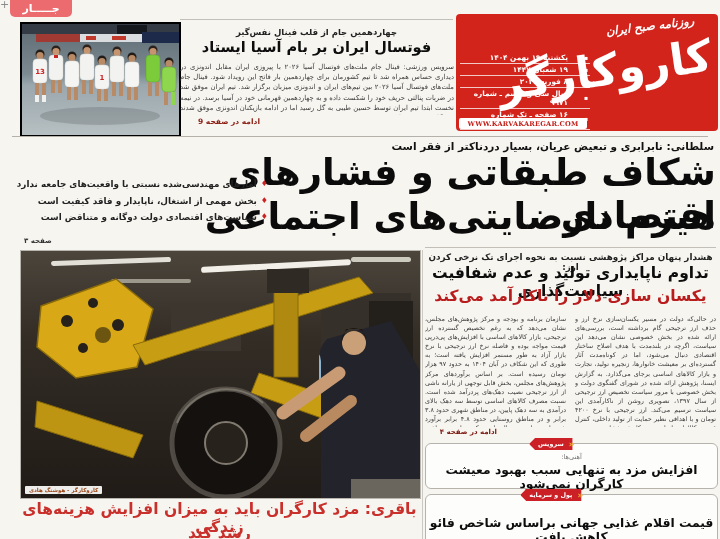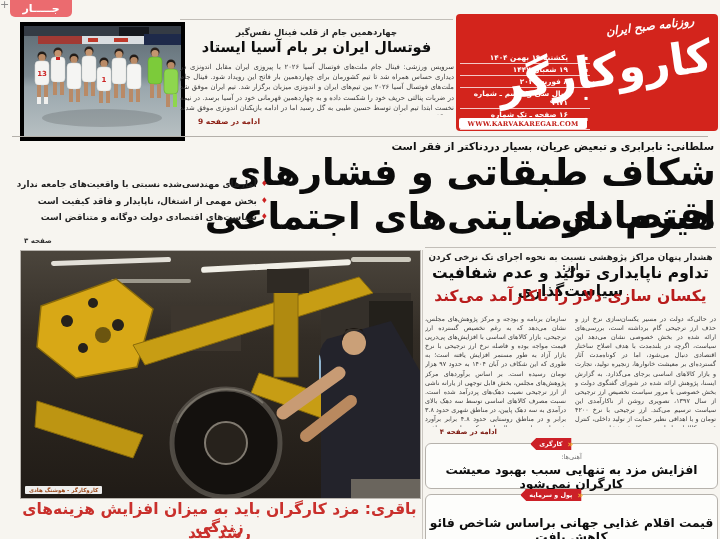--- a/index.html
+++ b/index.html
@@ -7,21 +7,21 @@
         font-family:"DejaVu Sans",sans-serif;direction:rtl;color:#1a1a1a;}
   .abs{position:absolute;}
 
   
   .wm{left:10px;top:0;width:62px;height:17px;background:rgba(233,88,92,.88);
       border-radius:0 0 5px 5px;color:#fff;font-weight:bold;font-size:11px;
       display:flex;align-items:center;justify-content:center;letter-spacing:1px;}
   .plus{left:0;top:0;color:#8b8b8b;font-size:11px;line-height:10px;}
 
   
-  .futsal-photo{left:20px;top:22px;width:157px;height:111px;border:4px solid #000000;background:#eab308;}
+  .futsal-photo{left:20px;top:22px;width:157px;height:111px;border:2px solid #000000;background:#eab308;}
   .futsal-rule{left:180px;top:19px;width:273px;height:1px;background:#c2beb8;}
   .fkicker{left:180px;top:27px;width:273px;text-align:center;font-size:8.5px;font-weight:bold;color:#222;}
   .fheadline{left:180px;top:39px;width:273px;text-align:center;font-size:14.5px;font-weight:bold;color:#0d0d0d;}
   .fbody{left:180px;top:62px;width:274px;height:53px;overflow:hidden;font-size:6.8px;line-height:1.5;
          text-align:justify;color:#3a3a3a;}
   .fcontinue{left:180px;top:117px;width:80px;font-size:7.5px;font-weight:bold;color:#8b1d12;}
 
   
   .masthead{left:456px;top:14px;width:262px;height:117px;background:#d3241c;border-radius:4px;}
   .tagline{position:absolute;right:8px;top:5px;width:120px;text-align:center;color:#fff;
@@ -312,21 +312,21 @@
   <div class="abs chead1">تداوم ناپایداری تولید و عدم شفافیت سیاست‌گذاری</div>
   <div class="abs chead2">یکسان سازی دلار را ناکارآمد می‌کند</div>
   <div class="abs ccol ccol-r">در حالی‌که دولت در مسیر یکسان‌سازی نرخ ارز و حذف ارز ترجیحی گام برداشته است، بررسی‌های ارائه شده در بخش خصوصی نشان می‌دهد این سیاست، اگرچه در بلندمدت با هدف اصلاح ساختار اقتصادی دنبال می‌شود، اما در کوتاه‌مدت آثار گسترده‌ای بر معیشت خانوارها، زنجیره تولید، تجارت و بازار کالاهای اساسی برجای می‌گذارد. به گزارش ایسنا، پژوهش ارائه شده در شورای گفتگوی دولت و بخش خصوصی با مرور سیاست تخصیص ارز ترجیحی از سال ۱۳۹۷، تصویری روشن از ناکارآمدی این سیاست ترسیم می‌کند. ارز ترجیحی با نرخ ۴۲۰۰ تومان و با اهدافی نظیر حمایت از تولید داخلی، کنترل قیمت کالاهای اساسی و کاهش فشار تورمی بر خانوارها آغاز شد، اما به تدریج دامنه کالاهای مشمول آن محدود و نرخ آن تا ۲۸ هزار و ۵۰۰ تومان افزایش یافت. مطالعات مراکز پژوهشی وابسته به نهادهای رسمی، از جمله</div>
   <div class="abs ccol ccol-l">سازمان برنامه و بودجه و مرکز پژوهش‌های مجلس، نشان می‌دهد که به رغم تخصیص گسترده ارز ترجیحی، بازار کالاهای اساسی با افزایش‌های پی‌درپی قیمت مواجه بوده و فاصله نرخ ارز ترجیحی با نرخ بازار آزاد به طور مستمر افزایش یافته است؛ به طوری که این شکاف در آبان ۱۴۰۴ به حدود ۹۷ هزار تومان رسیده است. بر اساس برآوردهای مرکز پژوهش‌های مجلس، بخش قابل توجهی از یارانه ناشی از ارز ترجیحی نصیب دهک‌های پردرآمد شده است. نسبت مصرف کالاهای اساسی توسط سه دهک بالای درآمدی به سه دهک پایین، در مناطق شهری حدود ۳.۸ برابر و در مناطق روستایی حدود ۴.۸ برابر برآورد شده است. این در حالی است که سیاست پرداخت ارز ترجیحی نتوانسته تورم خوراکی‌ها و کالاهای اساسی را به طور مؤثر کنترل کند.</div>
   <div class="abs ccontinue">ادامه در صفحه ۴</div>
 
   <div class="abs box box1">
     <div class="ribbon">
       <div class="rb-page">صفحه ۴</div>
       <div class="rb-chev">«</div>
-      <div class="rb-tag">کارگری</div>
+      <div class="rb-tag">سرویس</div>
     </div>
     <div class="bkicker">آهنی‌ها:</div>
     <div class="bheadline">افزایش مزد به تنهایی سبب بهبود معیشت کارگران نمی‌شود</div>
   </div>
 
   <div class="abs box box2">
     <div class="ribbon">
       <div class="rb-page">صفحه ۴</div>
       <div class="rb-chev">«</div>
       <div class="rb-tag">پول و سرمایه</div>

